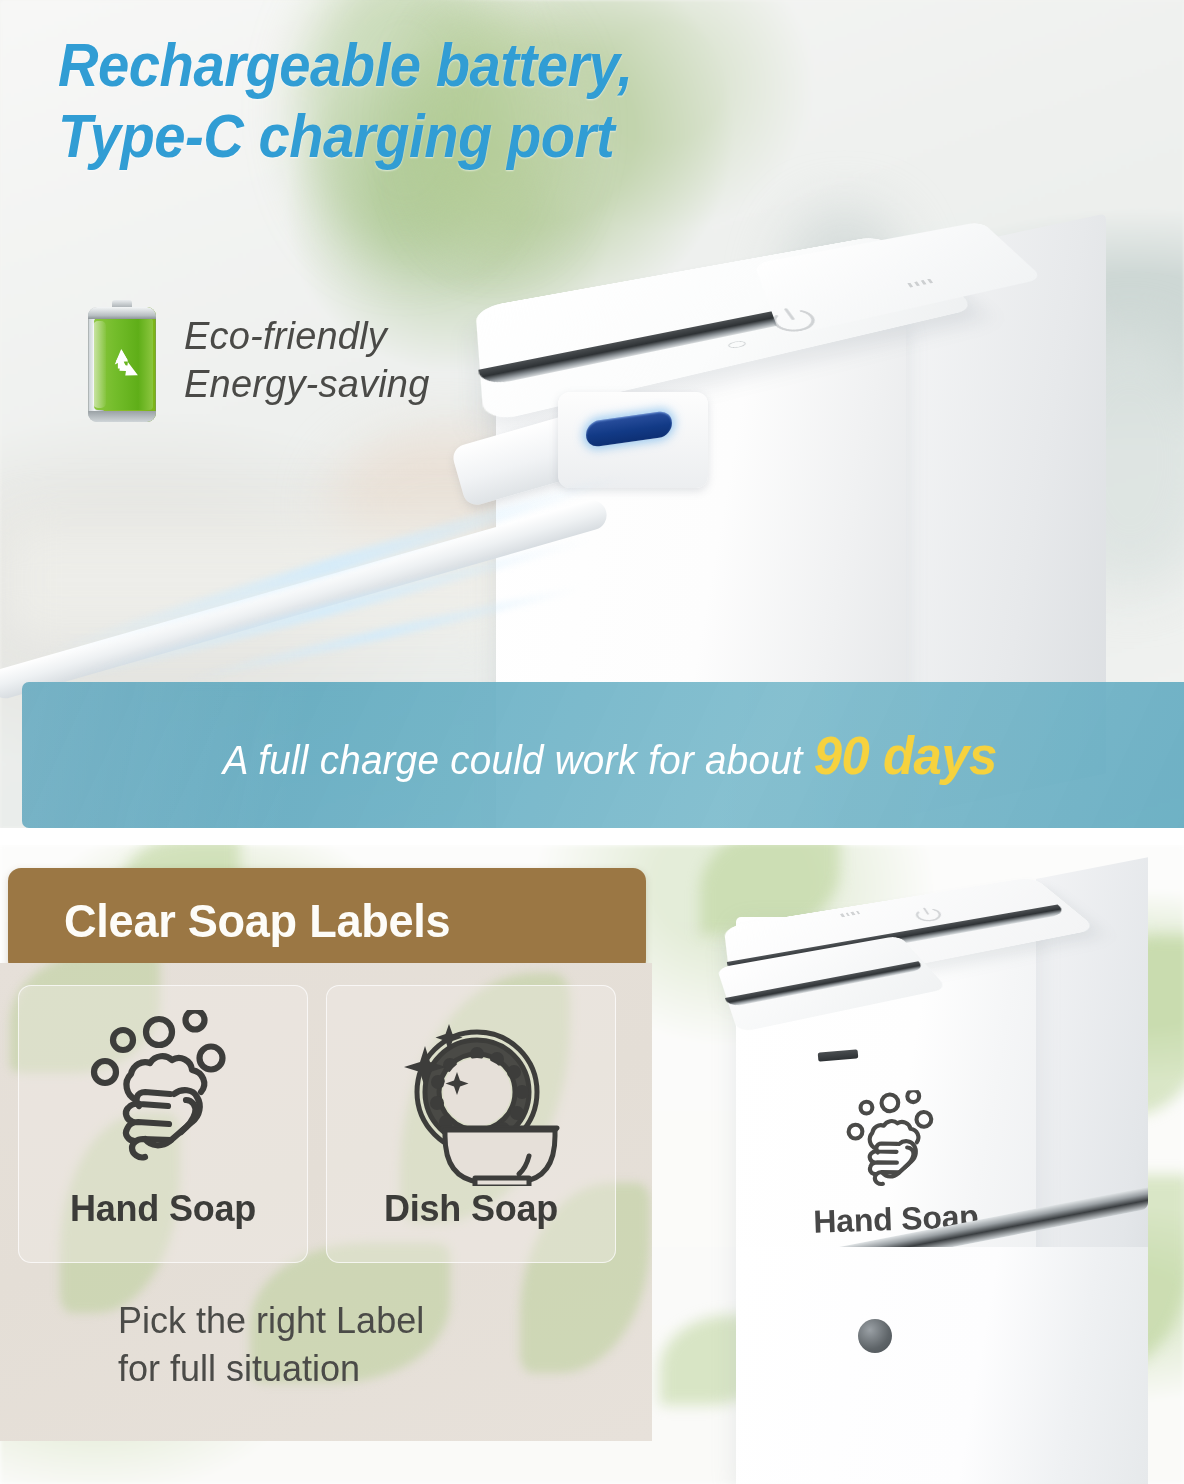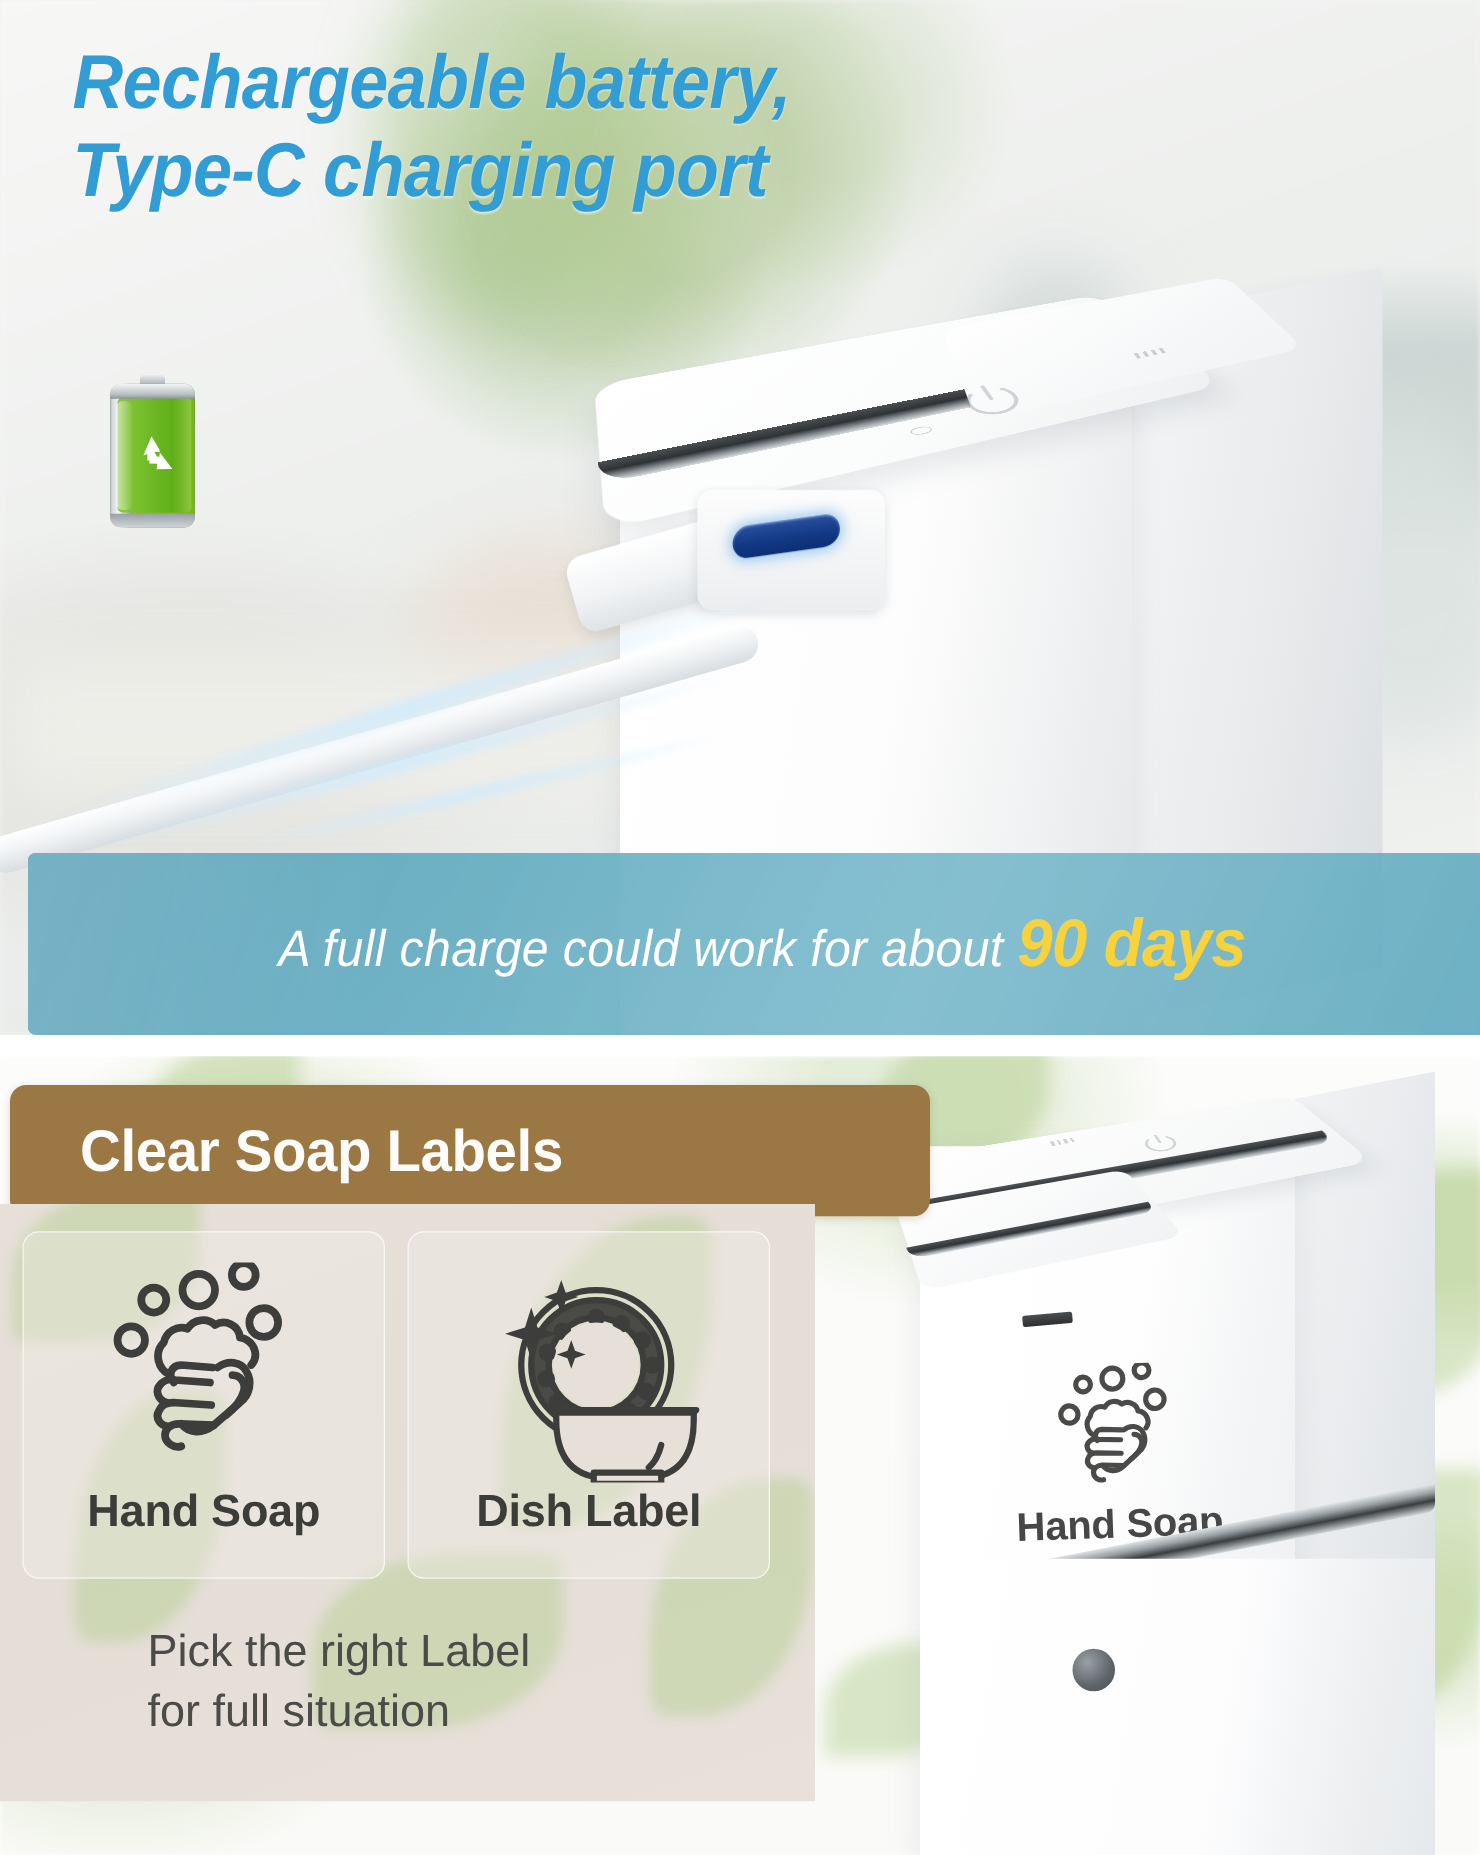--- a/index.html
+++ b/index.html
@@ -314,21 +314,21 @@
   .leaf {
     position: absolute;
     background: rgba(176,205,136,0.45);
     border-radius: 60% 0 60% 0;
     filter: blur(7px);
   }
 
   .banner-labels {
     position: absolute;
     left: 8px; top: 23px;
-    width: 736px; height: 105px;
+    width: 638px; height: 105px;
     background: #9b7744;
     border-radius: 13px;
     display: flex;
     align-items: center;
     box-shadow: 0 2px 7px rgba(120,95,58,0.22);
   }
   .banner-labels-text {
     color: #fdfcf8;
     font-size: 47px;
     font-weight: 700;
@@ -558,20 +558,22 @@
         <div class="battery-top-band"></div>
         <div class="battery-bot-band"></div>
         <div class="battery-gloss"></div>
         <svg class="recycle" viewBox="0 0 64 64">
           <path d="M32 8 L41 24 L34 24 L34 34 L26 34 L26 24 L23 24 Z" fill="#ffffff"></path>
           <path d="M10 46 L19 30 L24 34 L29 26 L36 31 L30 40 L34 43 Z" fill="#ffffff" transform="rotate(120 32 32)"></path>
           <path d="M10 46 L19 30 L24 34 L29 26 L36 31 L30 40 L34 43 Z" fill="#ffffff" transform="rotate(240 32 32)"></path>
         </svg>
       </div>
     </div>
+    <div class="eco-text">Eco-friendly
+Energy-saving</div>
   </div>
 
   <div class="banner-charge">
     <div class="banner-sheen"></div>
     <div class="banner-text"><span>A full charge could work for about </span><span class="banner-days">90 days</span></div>
   </div>
 </div>
 
 <div class="panel-bottom">
   <div class="bp-bg"></div>
@@ -684,21 +686,21 @@
             <path d="M64 120 h110 v6 q0 42 -34 46 h-42 q-34 -4 -34 -46 z" fill="#e6e0d9"></path>
             <path d="M148 146 q-3 12 -10 18"></path>
             <rect x="94" y="168" width="54" height="9" fill="#e6e0d9"></rect>
           </g>
           <g fill="#3d3d3b">
             <path d="M44 36 l5 16 l16 5 l-16 5 l-5 16 l-5 -16 l-16 -5 l16 -5 z"></path>
             <path d="M68 14 l3.5 10 l10 3.5 l-10 3.5 l-3.5 10 l-3.5 -10 l-10 -3.5 l10 -3.5 z"></path>
             <path d="M76 62 l3 8.5 l8.5 3 l-8.5 3 l-3 8.5 l-3 -8.5 l-8.5 -3 l8.5 -3 z"></path>
           </g>
         </svg>
-        <div class="label-caption">Dish Label</div>
+        <div class="label-caption">Dish Soap</div>
       </div>
 
     </div>
 
     <div class="pick-text">Pick the right Label
 for full situation</div>
   </div>
 </div>
 
 </body></html>

